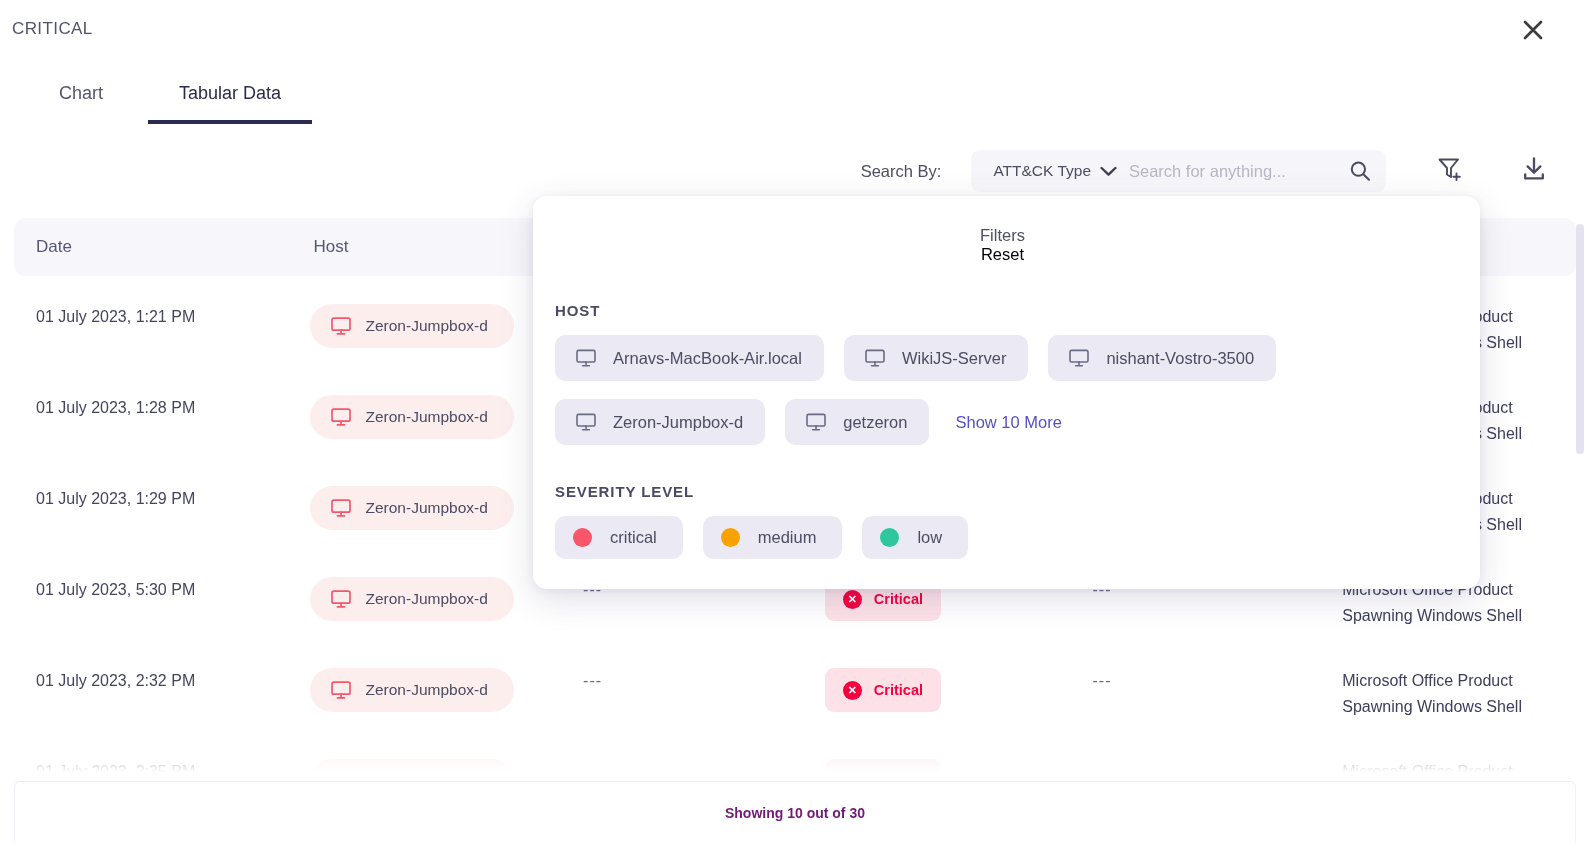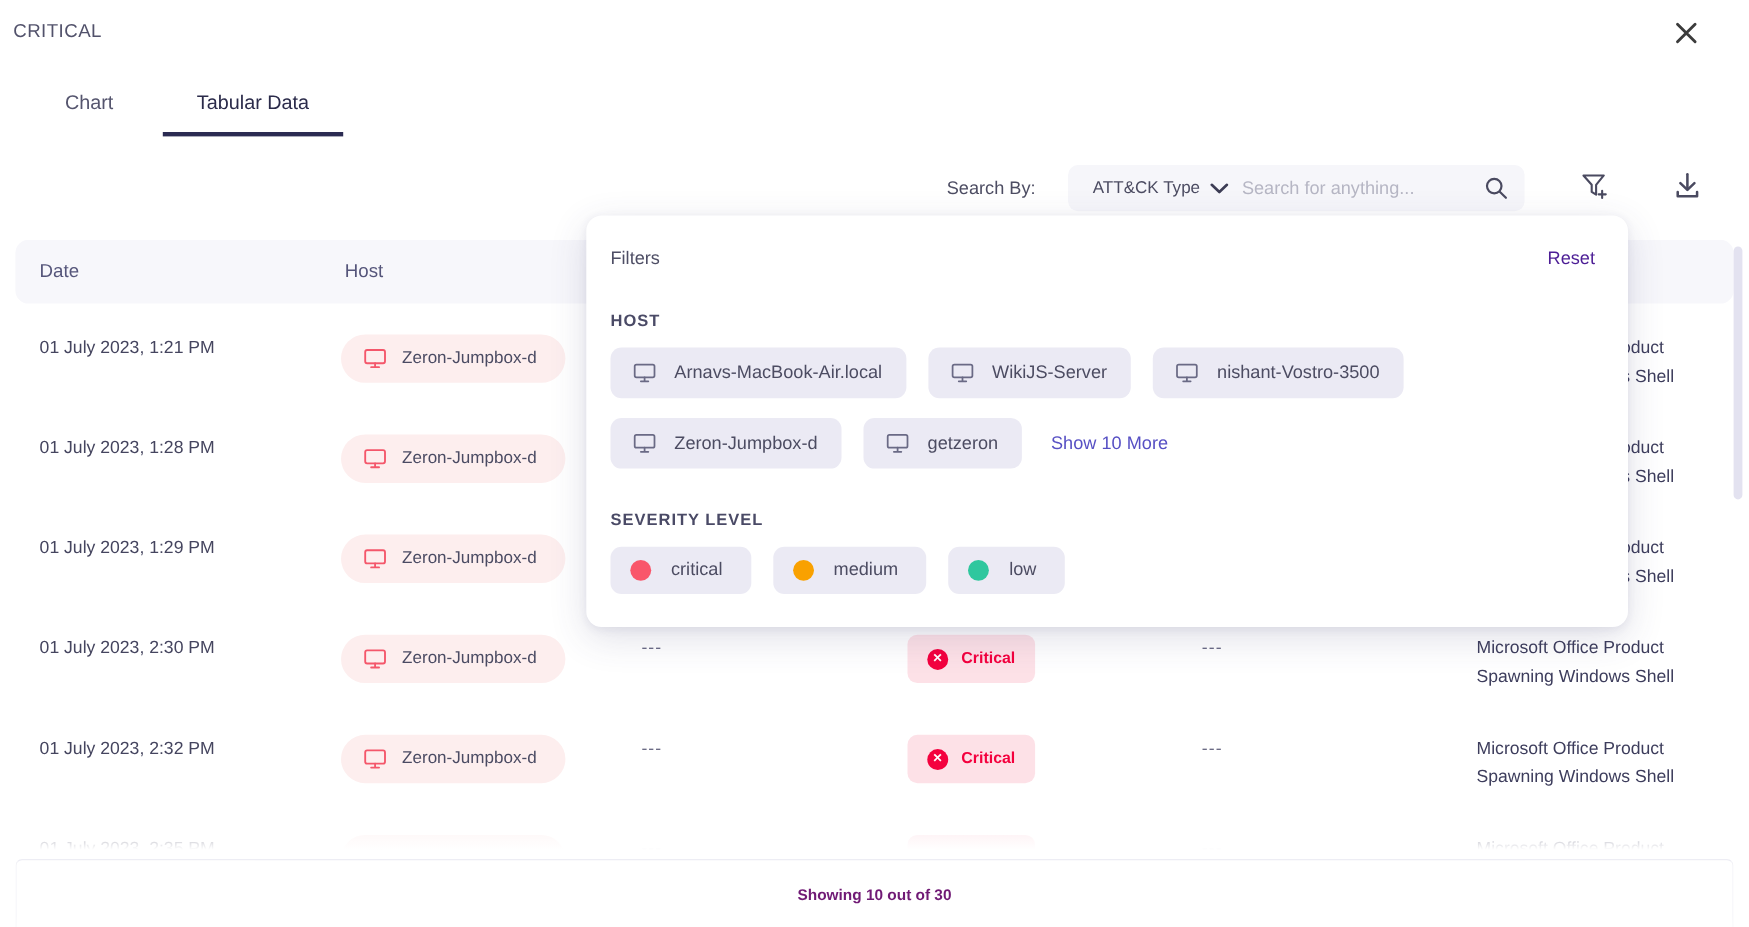--- a/index.html
+++ b/index.html
@@ -264,25 +264,26 @@
     border-radius: 14px;
     background: #ffffff;
     box-shadow: 0 10px 34px rgba(60,60,110,0.16), 0 2px 8px rgba(60,60,110,0.08);
     padding: 30px 30px 30px 20px;
   }
   .fp-head {
     display: flex;
     align-items: center;
     justify-content: space-between;
     padding: 0 0 0 2px;
+    flex-direction: column;
   }
   .fp-title { font-size: 16.5px; color: #4e4e65; }
   .fp-reset {
     font-size: 16.5px;
-    color: #4c1d95;
+    color: #000000;
     cursor: pointer;
   }
   .fp-section-title {
     font-size: 15px;
     font-weight: bold;
     letter-spacing: 0.9px;
     color: #4a4a66;
     margin: 38px 0 16px 2px;
   }
   .chip-row {
@@ -460,21 +461,21 @@
         </span>
       </div>
       <div class="td col-tac dash">---</div>
       <div class="td col-att att-text">
         <span>Microsoft Office Product</span>
         <span>Spawning Windows Shell</span>
       </div>
     </div>
 
     <div class="trow">
-      <div class="td col-date">01 July 2023, 2:30 PM</div>
+      <div class="td col-date">01 July 2023, 5:30 PM</div>
       <div class="td col-host">
         <span class="host-chip">
           <span>
             <svg class="monitor" width="22" height="22" viewBox="0 0 22 22" aria-hidden="true">
               <rect x="2" y="3.2" width="18" height="12" rx="1.8" stroke="#f4576b" stroke-width="1.7" fill="none"></rect>
               <path d="M11 15.2 V18.4 M7.4 18.8 H14.6" stroke="#f4576b" stroke-width="1.7" stroke-linecap="round" fill="none"></path>
             </svg>
           </span>
           <span>Zeron-Jumpbox-d</span>
         </span>

